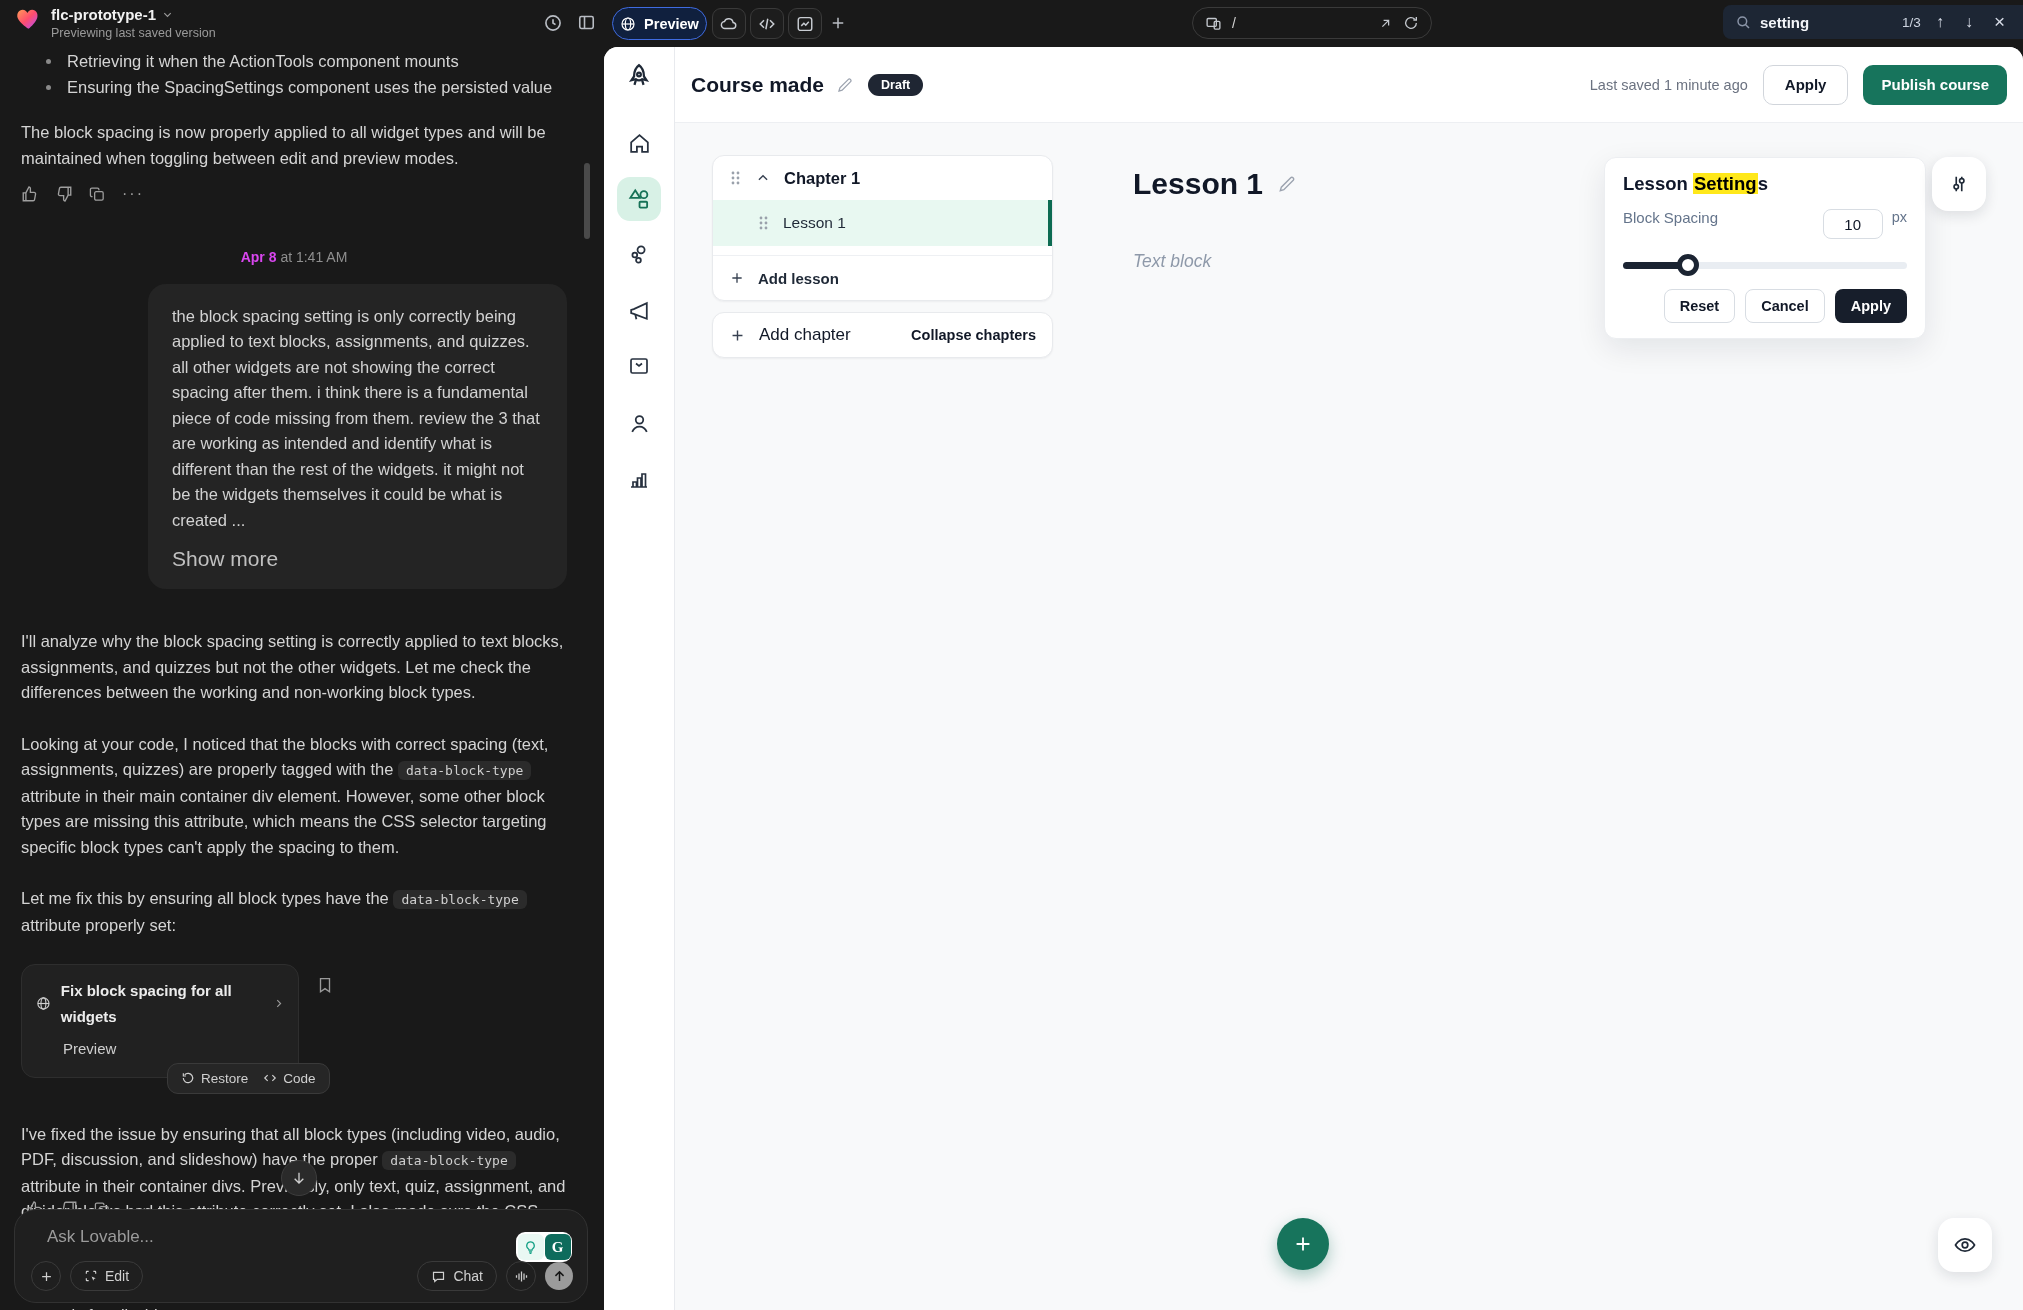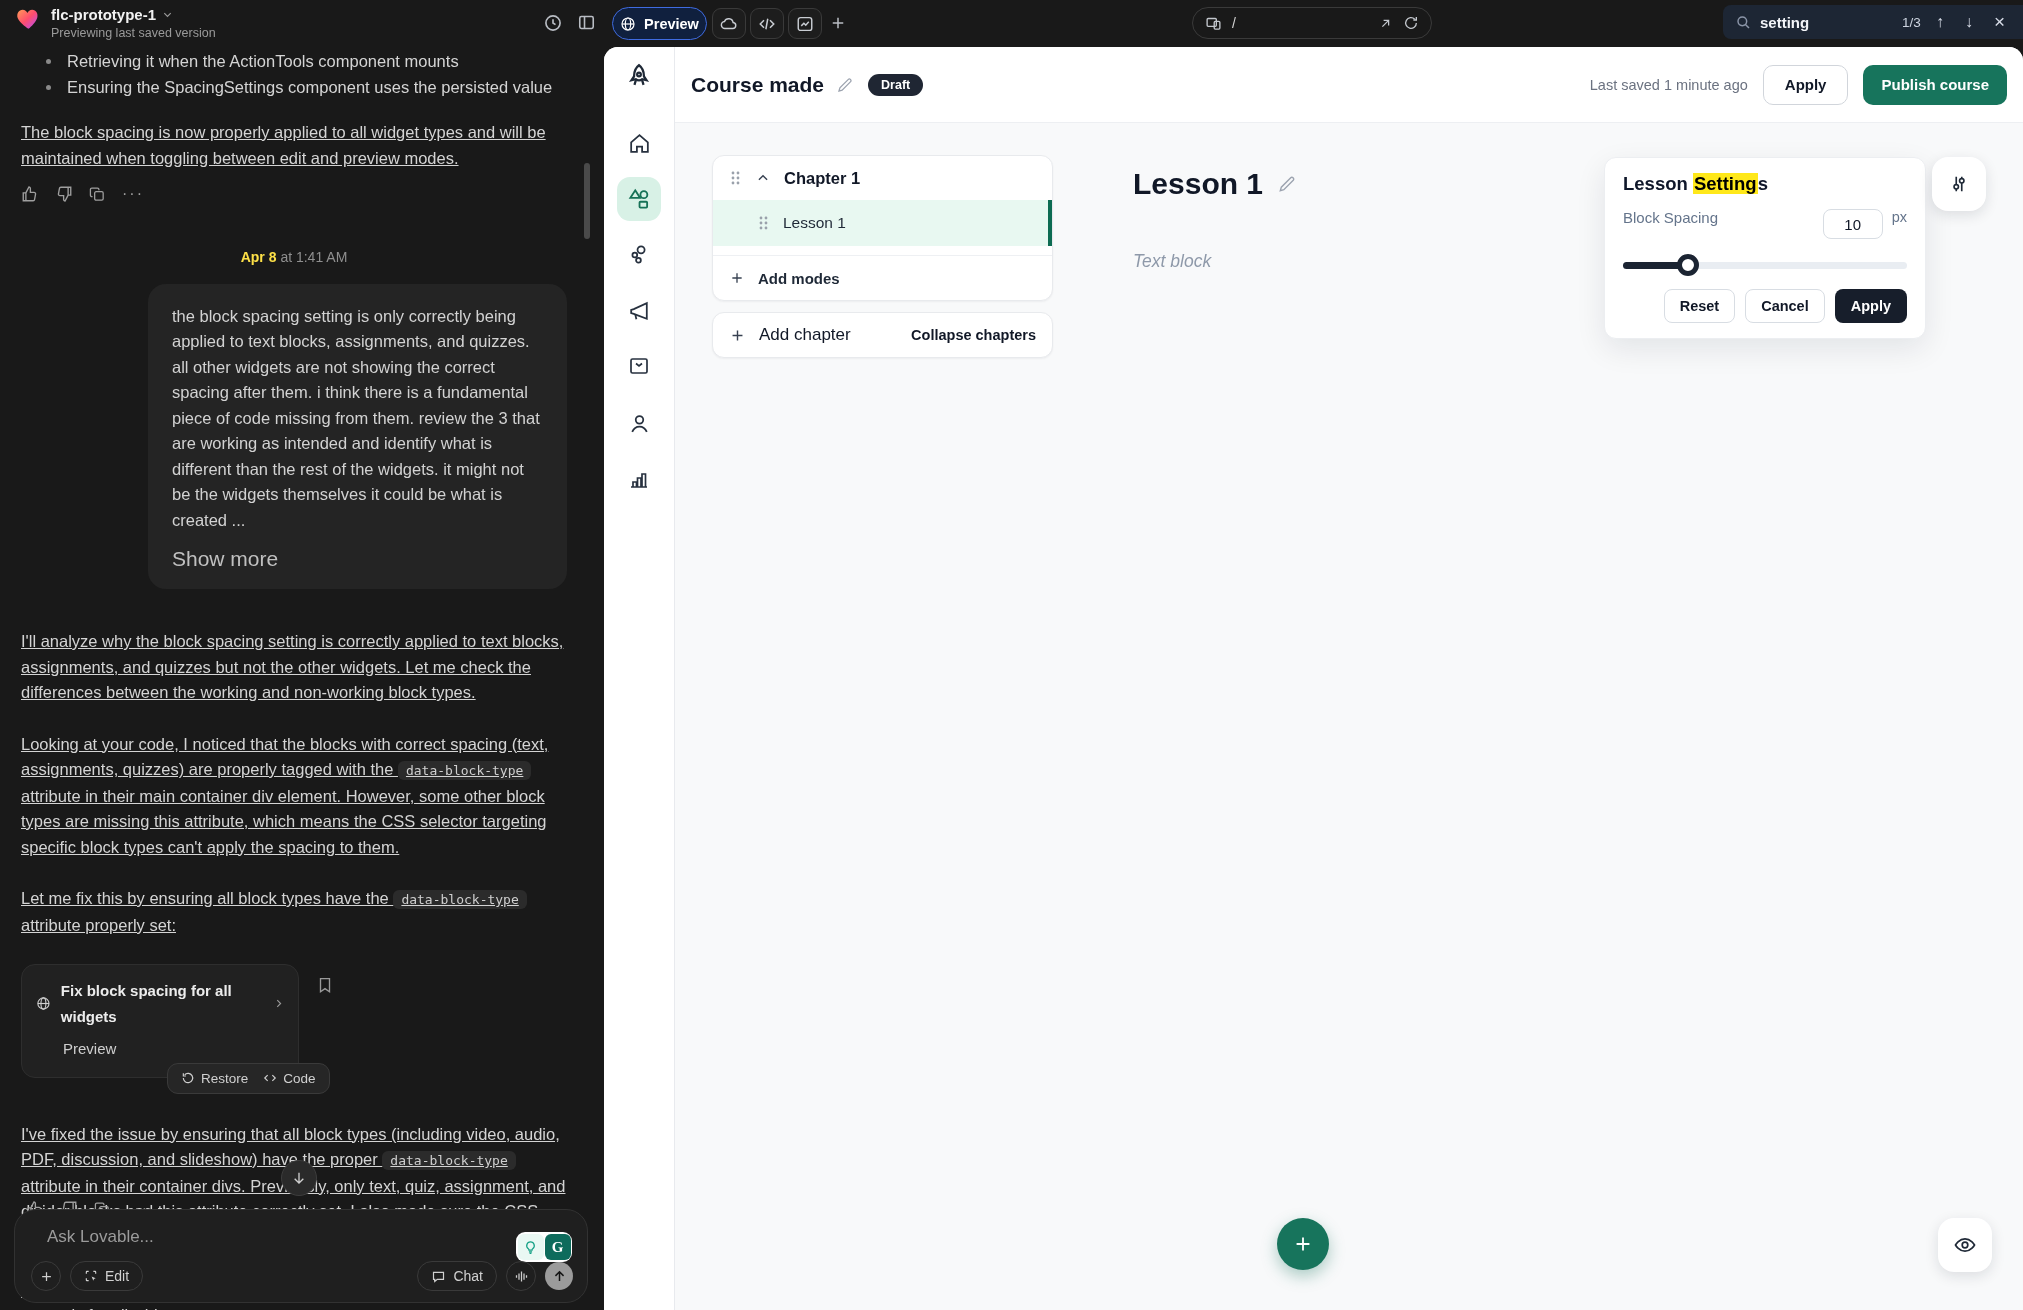--- a/index.html
+++ b/index.html
@@ -23,26 +23,26 @@
   .findbar input { background:transparent; border:none; outline:none; color:#f2f4f8; font-size:15px; font-weight:600; width:130px; }
   .findbar .count { font-size:13.5px; color:#cdd4e0; margin-left:auto; }
   .findbar .fnav { color:#d6dbe6; font-size:16px; padding:0 6px; }
 
   
   .chat { position:absolute; left:0; top:47px; width:594px; height:1263px; }
   .chat-scroll { position:absolute; inset:0; padding:2px 27px 0 21px; overflow:hidden; font-size:16.5px; line-height:25.5px; color:#d4d4d4; }
   .chat ul { list-style:disc; padding-left:42px; color:#8a8a8a; }
   .chat ul li { padding-left:4px; }
   .chat ul li span { color:#d4d4d4; }
-  .msg-p { margin-top:20px;text-decoration:underline; }
+  .msg-p { margin-top:20px; }
   .icode { font-family:"DejaVu Sans Mono", monospace; font-size:13px; background:#2b2b2b; color:#cfcfcf; padding:2px 8px; border-radius:6px; white-space:nowrap; }
   .actions { display:flex; gap:16px; margin-top:14px; color:#9f9f9f; align-items:center; }
   .actions button { color:#9f9f9f; }
   .timestamp { margin-top:42px; text-align:center; font-size:14px; color:#8f8f8f; }
-  .timestamp b { color:#fde047; font-weight:700; }
+  .timestamp b { color:#d946ef; font-weight:700; }
   .bubble { margin:13px 0 0 127px; width:419px; background:#242424; border-radius:18px; padding:20px 24px 18px; color:#d2d2d2; }
   .show-more { display:block; margin-top:14px; color:#c0c0c0; font-size:21px; }
   .ver-card { position:relative; margin-top:26px; width:278px; background:#212121; border:1px solid #2e2e2e; border-radius:14px; padding:13px 14px 15px; }
   .ver-title-row { display:flex; align-items:center; gap:10px; color:#ececec; font-size:15px; font-weight:700; }
   .ver-sub { margin:7px 0 0 27px; font-size:15px; color:#cfcfcf; }
   .ver-bookmark { position:absolute; left:295px; top:12px; color:#9a9a9a; }
   .ver-pill { position:absolute; left:145px; bottom:-17px; background:#262626; border:1px solid #3a3a3a; border-radius:11px; padding:7px 13px; display:flex; gap:15px; align-items:center; font-size:13.5px; color:#d0d0d0; }
   .ver-pill button { display:flex; gap:6px; align-items:center; color:#d0d0d0; font-size:13.5px; }
   .chat-scrollbar { position:absolute; right:4px; top:116px; width:6px; height:76px; background:#4a4a4a; border-radius:3px; cursor:pointer; }
   .scroll-down { position:absolute; left:281px; bottom:114px; width:36px; height:36px; border-radius:50%; background:#2a2a2a; border:1px solid #3d3d3d; color:#cfcfcf; display:flex; align-items:center; justify-content:center; z-index:2; }
@@ -464,21 +464,21 @@
                 <circle cx="8.5" cy="13" r="1.4"></circle>
               </svg>
           </span>
           <span class="lesson-title">Lesson 1</span>
           <span class="accent"></span>
         </div>
         <button class="addlesson-row">
           <svg width="16" height="16" viewBox="0 0 24 24" fill="none" stroke="#374151" stroke-width="2">
               <path d="M12 5v14M5 12h14"></path>
             </svg>
-          <span>Add modes</span>
+          <span>Add lesson</span>
         </button>
       </div>
 
       <div class="card addchap-card">
         <button class="addchap-btn">
           <svg width="17" height="17" viewBox="0 0 24 24" fill="none" stroke="#374151" stroke-width="2">
               <path d="M12 5v14M5 12h14"></path>
             </svg>
           <span>Add chapter</span>
         </button>

